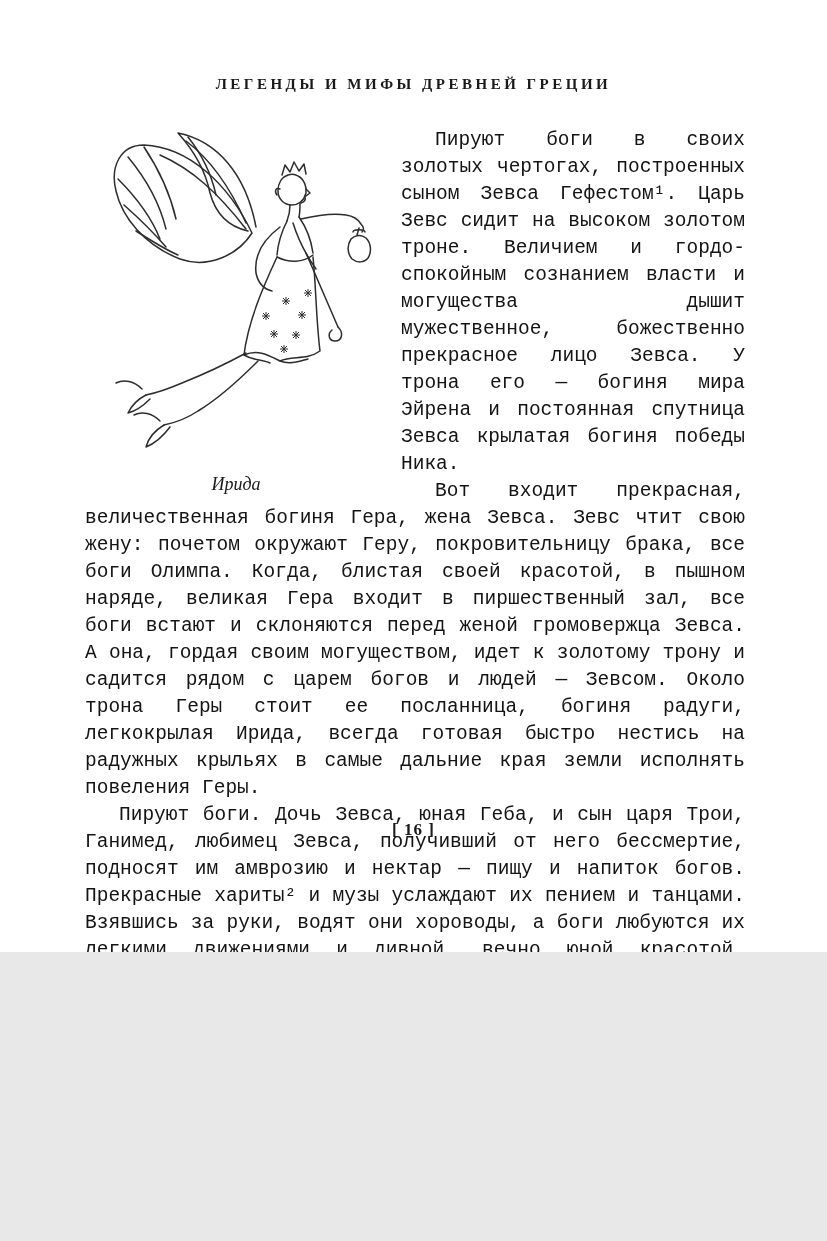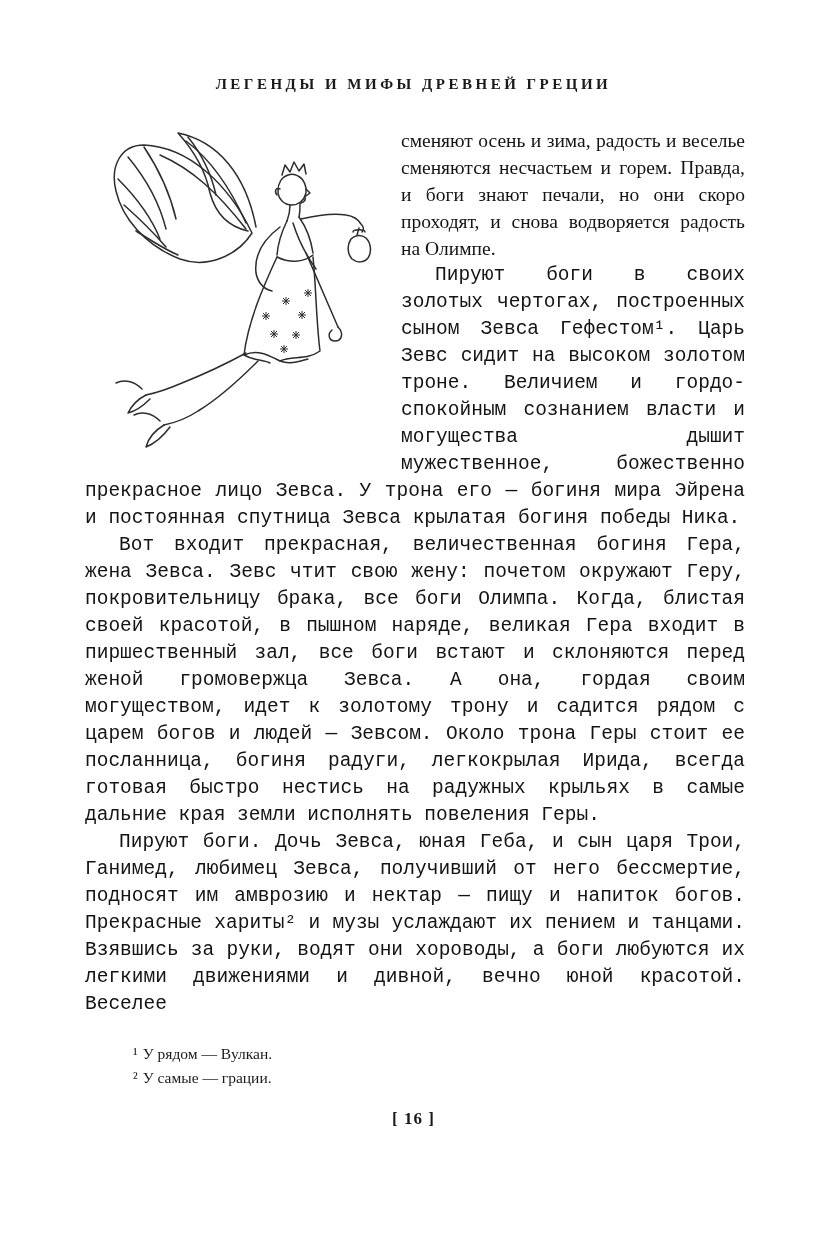--- a/index.html
+++ b/index.html
@@ -1,18 +1,18 @@
 <!DOCTYPE html>
 <html lang="ru"><head>
 <meta charset="utf-8">
 <style>
   * { margin:0; padding:0; box-sizing:border-box; }
   html, body { background:#e8e8e8; }
   .page {
-    width:827px; height:1241px; margin:0 auto; background:#ffffff;
+    width:827px; height:952px; margin:0 auto; background:#ffffff;
     position:relative; overflow:hidden;
     font-family:"Liberation Serif","DejaVu Serif",serif;
     color:#141414;
   }
   .running-head {
     padding-top:76px; text-align:center;
     font-weight:bold; font-size:15px; letter-spacing:3.5px;
     color:#1a1a1a;
   }
   .text-block {
@@ -111,23 +111,23 @@
             <path d="M166,185 h8 M170,181 v8 M167,182 l6,6 M167,188 l6,-6"></path>
             <path d="M186,170 h8 M190,166 v8 M187,167 l6,6 M187,173 l6,-6"></path>
             <path d="M202,184 h8 M206,180 v8 M203,181 l6,6 M203,187 l6,-6"></path>
             <path d="M174,203 h8 M178,199 v8 M175,200 l6,6 M175,206 l6,-6"></path>
             <path d="M196,204 h8 M200,200 v8 M197,201 l6,6 M197,207 l6,-6"></path>
             <path d="M184,218 h8 M188,214 v8 M185,215 l6,6 M185,221 l6,-6"></path>
             <path d="M208,162 h8 M212,158 v8 M209,159 l6,6 M209,165 l6,-6"></path>
           </g>
         </svg>
       </div>
+      <figcaption class="figure-caption">Ирида</figcaption>
     </figure>
 
-    <p class="para">сменяют осень и зима, радость и веселье сменяются несчастьем и горем. Правда, и боги знают печали, но они скоро проходят, и снова водворяется радость на Олимпе.</p>
     <p class="para indent">Пируют боги в своих золотых чертогах, построенных сыном Зевса Гефестом¹. Царь Зевс сидит на высоком золотом троне. Величием и гордо-спокойным сознанием власти и могущества дышит мужественное, божественно прекрасное лицо Зевса. У трона его — богиня мира Эйрена и постоянная спутница Зевса крылатая богиня победы Ника.</p>
     <p class="para indent">Вот входит прекрасная, величественная богиня Гера, жена Зевса. Зевс чтит свою жену: почетом окружают Геру, покровительницу брака, все боги Олимпа. Когда, блистая своей красотой, в пышном наряде, великая Гера входит в пиршественный зал, все боги встают и склоняются перед женой громовержца Зевса. А она, гордая своим могуществом, идет к золотому трону и садится рядом с царем богов и людей — Зевсом. Около трона Геры стоит ее посланница, богиня радуги, легкокрылая Ирида, всегда готовая быстро нестись на радужных крыльях в самые дальние края земли исполнять повеления Геры.</p>
     <p class="para indent">Пируют боги. Дочь Зевса, юная Геба, и сын царя Трои, Ганимед, любимец Зевса, получивший от него бессмертие, подносят им амврозию и нектар — пищу и напиток богов. Прекрасные хариты² и музы услаждают их пением и танцами. Взявшись за руки, водят они хороводы, а боги любуются их легкими движениями и дивной, вечно юной красотой. Веселее</p>
   </div>
 
   <div class="footnotes">
     <div class="footnote">
       <span class="marker">¹</span><span>У рядом — Вулкан.</span>
     </div>
     <div class="footnote">

